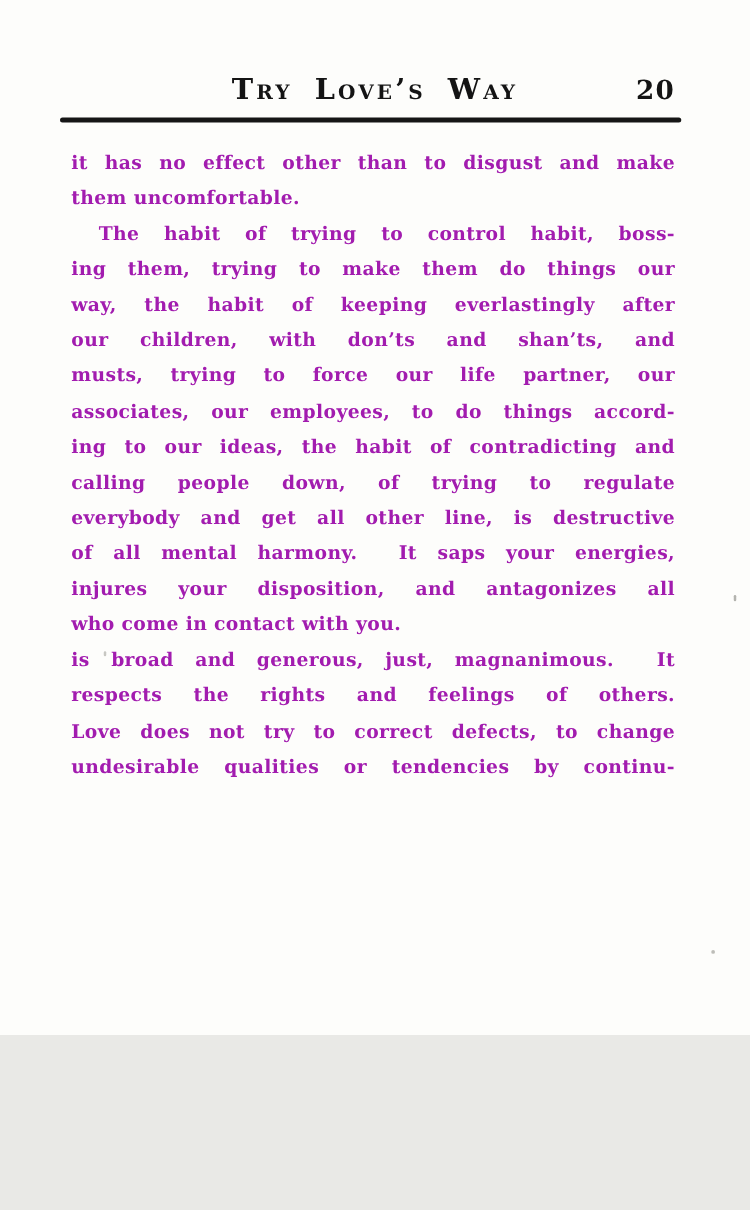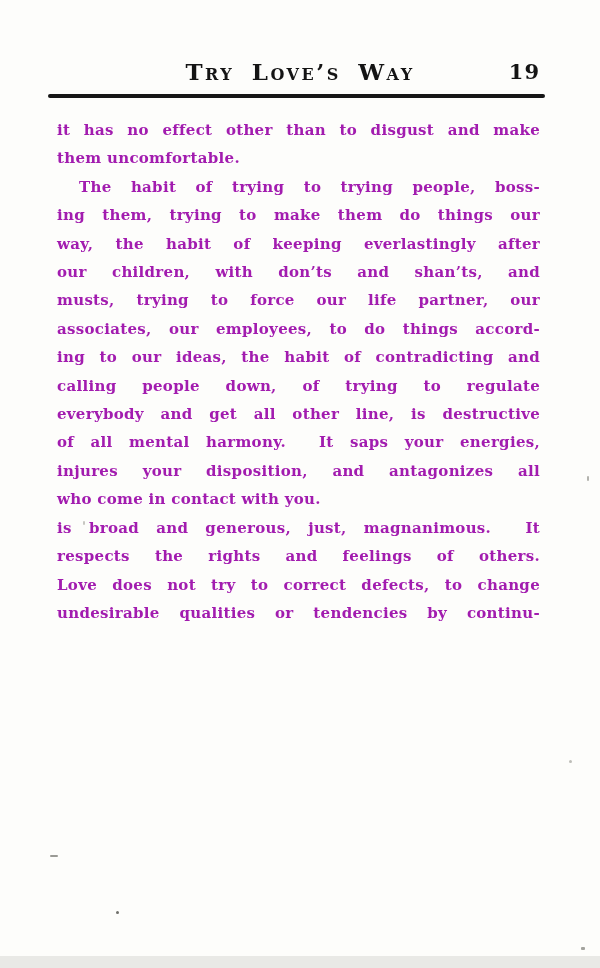--- a/index.html
+++ b/index.html
@@ -1,18 +1,18 @@
 <!DOCTYPE html>
 <html><head>
 <meta charset="utf-8">
 <style>
   html,body{margin:0;padding:0;background:#e9e9e6;}
   .page{
     position:relative;
-    width:600px;height:956px;
+    width:600px;height:828px;
     background:#fdfdfb;
     overflow:hidden;
     font-family:"DejaVu Serif","Liberation Serif",serif;
     color:#131313;
   }
   
   .header{
     position:absolute;top:58px;left:0;width:600px;height:32px;
   }
   .header .title{
@@ -68,31 +68,31 @@
   .sp5{left:581px;top:947px;width:4px;height:3px;background:#a3a39e;}
   .sp6{left:83px;top:521px;width:2px;height:4px;background:#c7c7c2;}
 </style>
 </head>
 <body>
 
 <div class="page">
 
   <div class="header">
     <span class="title">Try Love’s Way</span>
-    <span class="pagenum">19</span>
+    <span class="pagenum">20</span>
   </div>
 
   <div class="rule"></div>
 
   <div class="body">
 
     <div class="line just">it has no effect other than to disgust and make</div>
     <div class="line last">them uncomfortable.</div>
 
-    <div class="line just indent">The habit of trying to trying people, boss-</div>
+    <div class="line just indent">The habit of trying to control habit, boss-</div>
     <div class="line just">ing them, trying to make them do things our</div>
     <div class="line just">way, the habit of keeping everlastingly after</div>
     <div class="line just">our children, with don’ts and shan’ts, and</div>
     <div class="line just">musts, trying to force our life partner, our</div>
     <div class="line just">associates, our employees, to do things accord-</div>
     <div class="line just">ing to our ideas, the habit of contradicting and</div>
     <div class="line just">calling people down, of trying to regulate</div>
     <div class="line just">everybody and get all other line, is destructive</div>
     <div class="line just">of all mental harmony.&nbsp; It saps your energies,</div>
     <div class="line just">injures your disposition, and antagonizes all</div>

